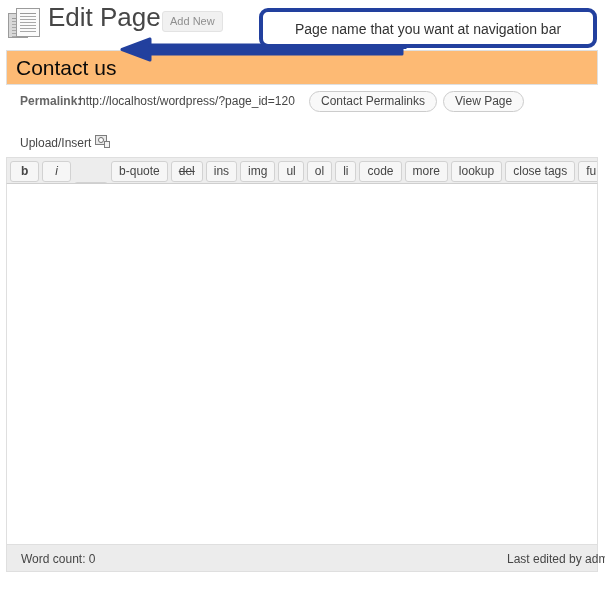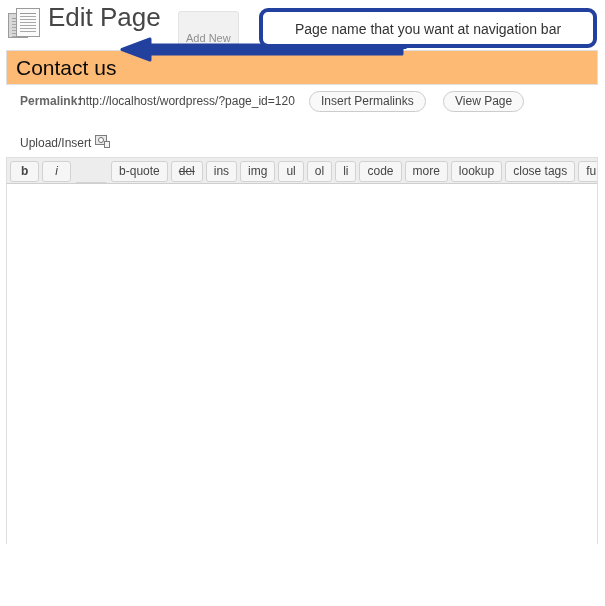--- a/index.html
+++ b/index.html
@@ -67,25 +67,24 @@
     text-align: center;
   }
   .add-new-btn {
     position: absolute;
     left: 162px; top: 11px;
     font-size: 11px;
     color: #8f8f8f;
     background: #f1f1f1;
     border: 1px solid #e3e3e3;
     border-radius: 3px;
-    padding: 20px 7px 4px 7px;
+    padding: 3px 7px 4px 7px;
     line-height: 12px;
     box-sizing: border-box;
     white-space: nowrap;
-    margin-left: 16px;
   }
 
   
   .title-input {
     position: absolute;
     left: 6px; top: 50px;
     width: 592px; height: 35px;
     border: 1px solid #dfdfdf;
     background: #fdba74;
     box-sizing: border-box;
@@ -291,36 +290,40 @@
   <div class="add-new-btn">Add New</div>
 </div>
 
 <div class="title-input">
   <div class="value" title="Enter title here">Contact us</div>
 </div>
 
 <div class="permalink-row">
   <span class="permalink-label">Permalink:</span>
   <span class="permalink-url">http://localhost/wordpress/?page_id=120</span>
-  <span class="pill-btn btn-change">Insert Permalinks</span>
+  <span class="pill-btn btn-change">Contact Permalinks</span>
   <span class="pill-btn btn-view">View Page</span>
 </div>
 
 <div class="upload-row">
   <span class="upload-label">Upload/Insert</span>
   <span class="media-icon">
     <span class="frame"></span>
     <span class="lens"></span>
     <span class="note"></span>
   </span>
 </div>
 
 <div class="editor">
   <div class="toolbar" id="editor-toolbar"><span class="tb-btn bold">b</span><span class="tb-btn italic">i</span><span class="tb-btn underline">link</span><span class="tb-btn ">b-quote</span><span class="tb-btn strike">del</span><span class="tb-btn ">ins</span><span class="tb-btn ">img</span><span class="tb-btn ">ul</span><span class="tb-btn ">ol</span><span class="tb-btn ">li</span><span class="tb-btn ">code</span><span class="tb-btn ">more</span><span class="tb-btn ">lookup</span><span class="tb-btn ">close tags</span><span class="tb-btn ">fullscreen</span></div>
   <div class="editor-body"></div>
+  <div class="status-bar">
+    <span class="word-count">Word count: 0</span>
+    <span class="last-edited">Last edited by adm</span>
+  </div>
 </div>
 
 <div class="annotation">
   <svg width="605" height="606" style="position:absolute;left:0;top:0;">
     <g>
       <polygon points="402,45 402,54 150,54 150,60 122,49.5 150,39 150,45" fill="#22409e" stroke="#22409e" stroke-width="3" stroke-linejoin="round"></polygon>
       <path d="M402,49 L402,30" stroke="#22409e" stroke-width="9" fill="none"></path>
     </g>
   </svg>
   <div class="callout">

